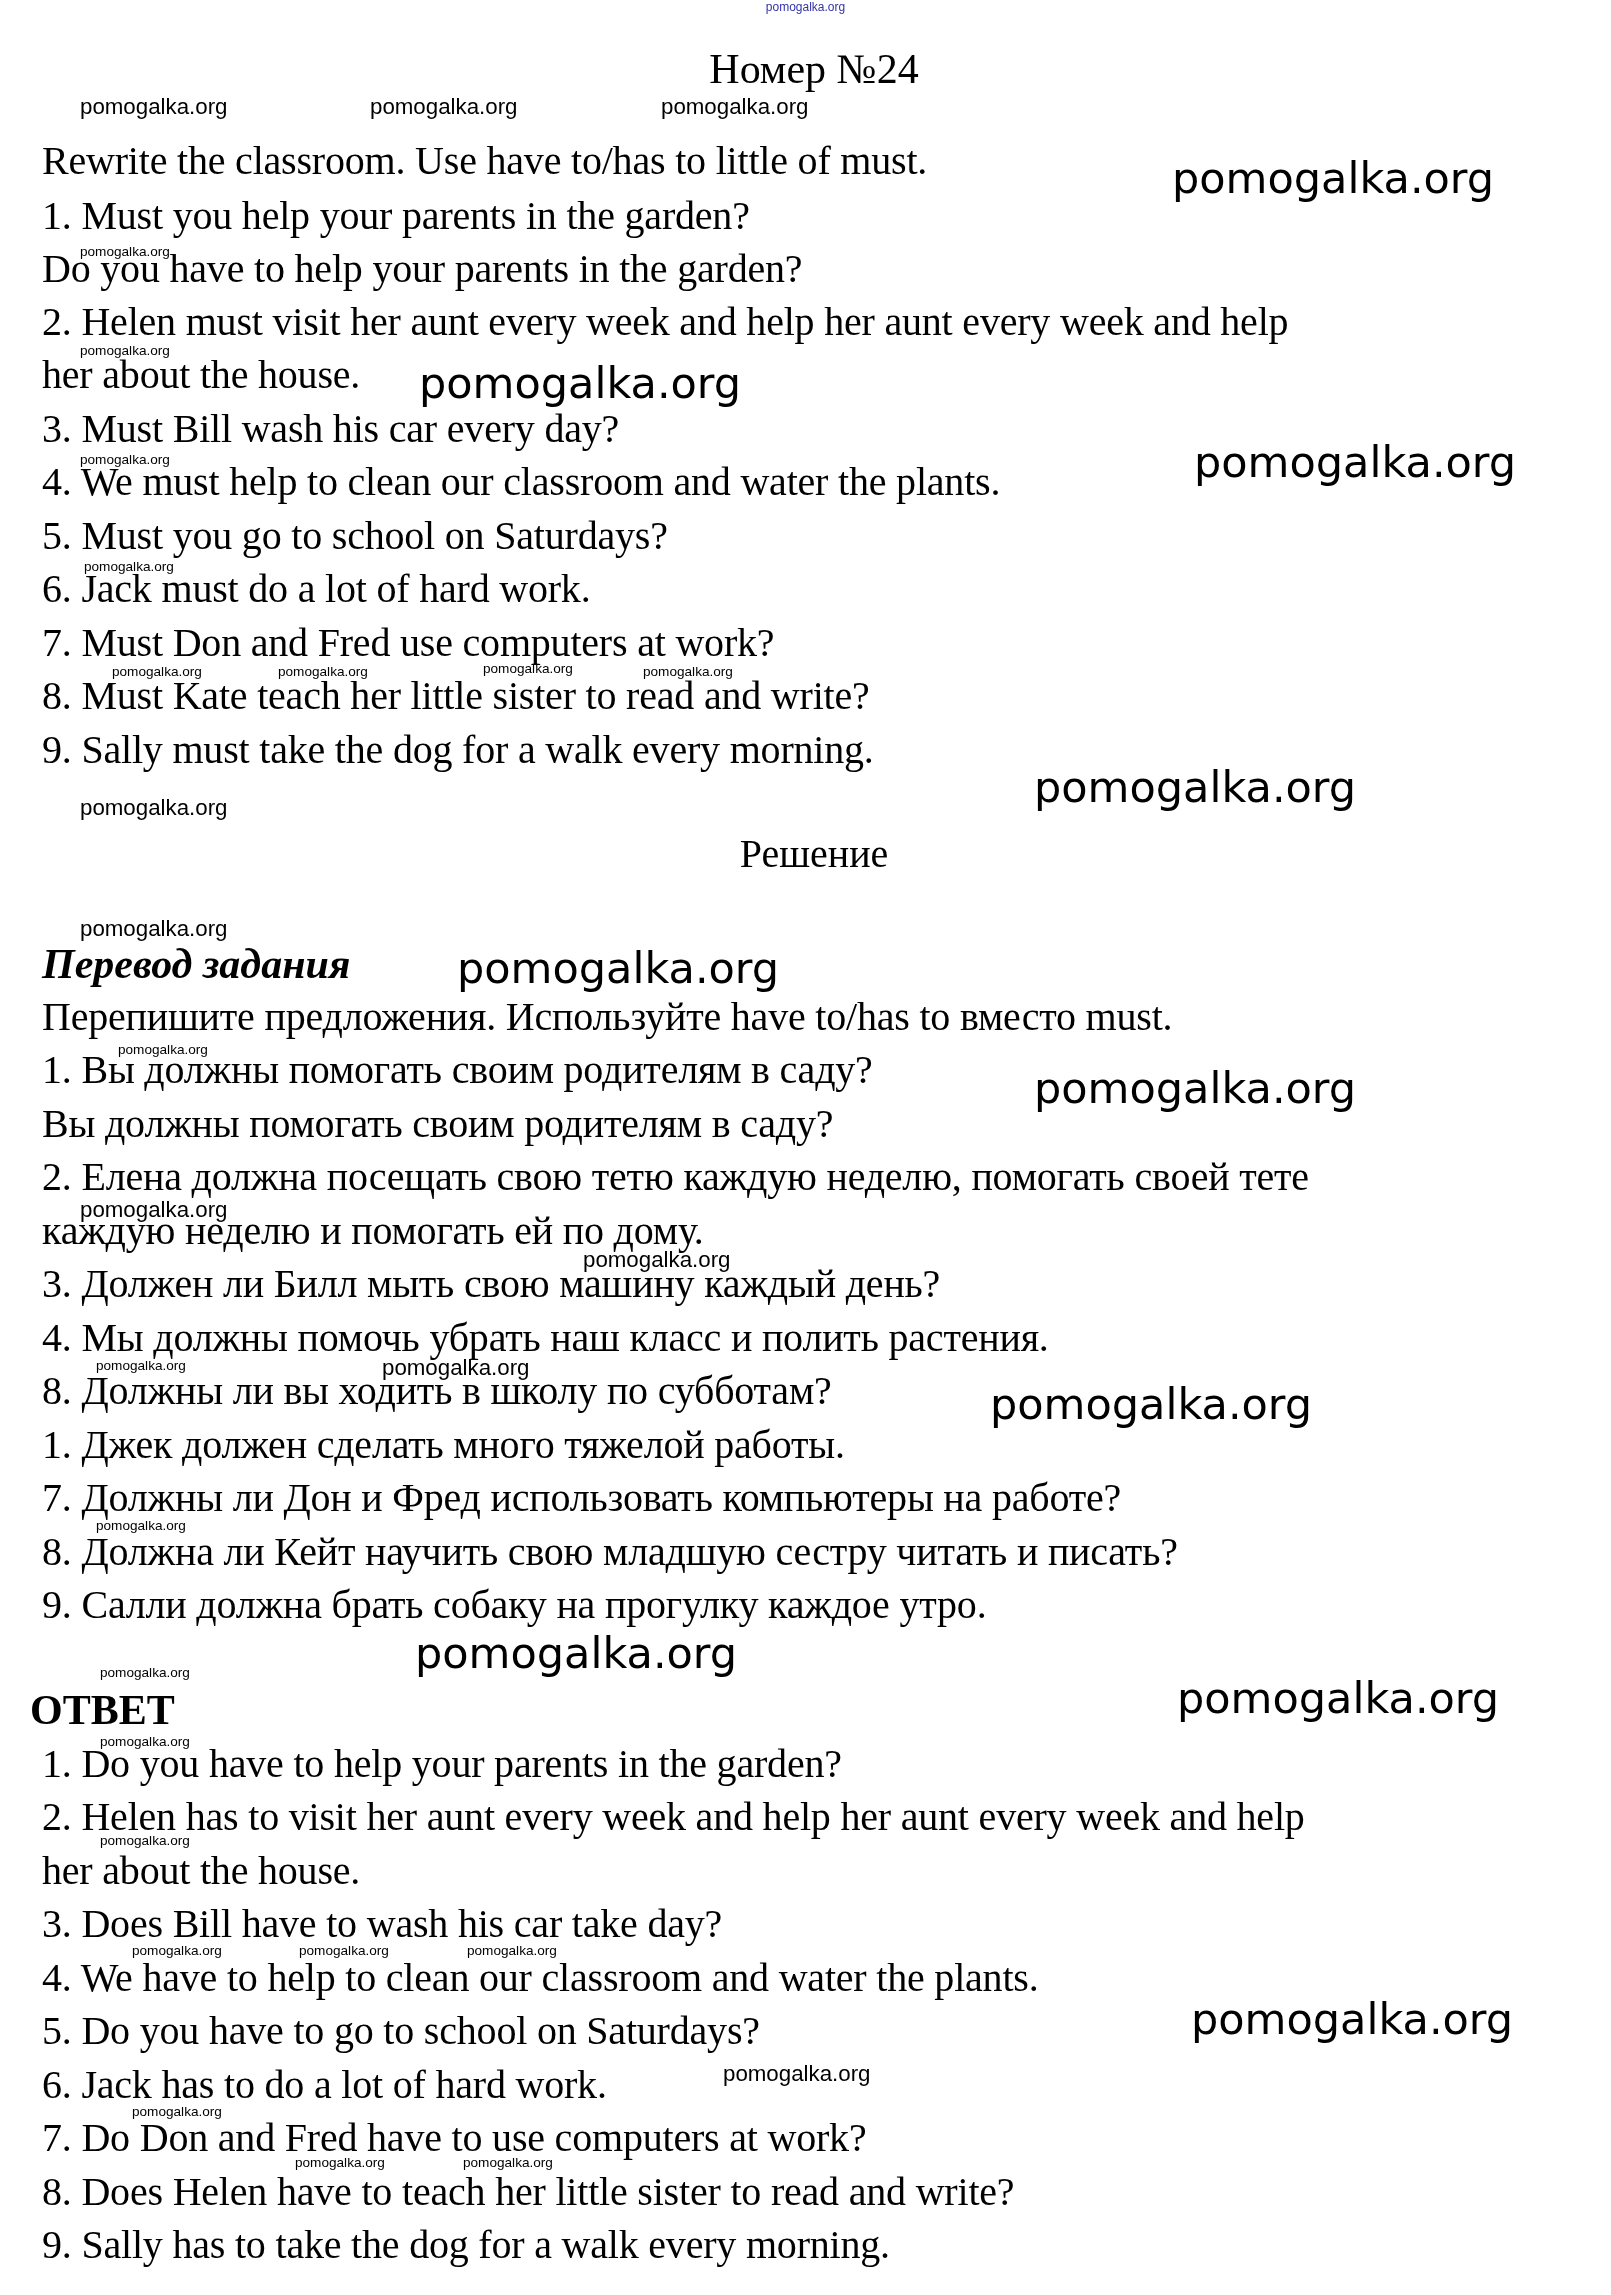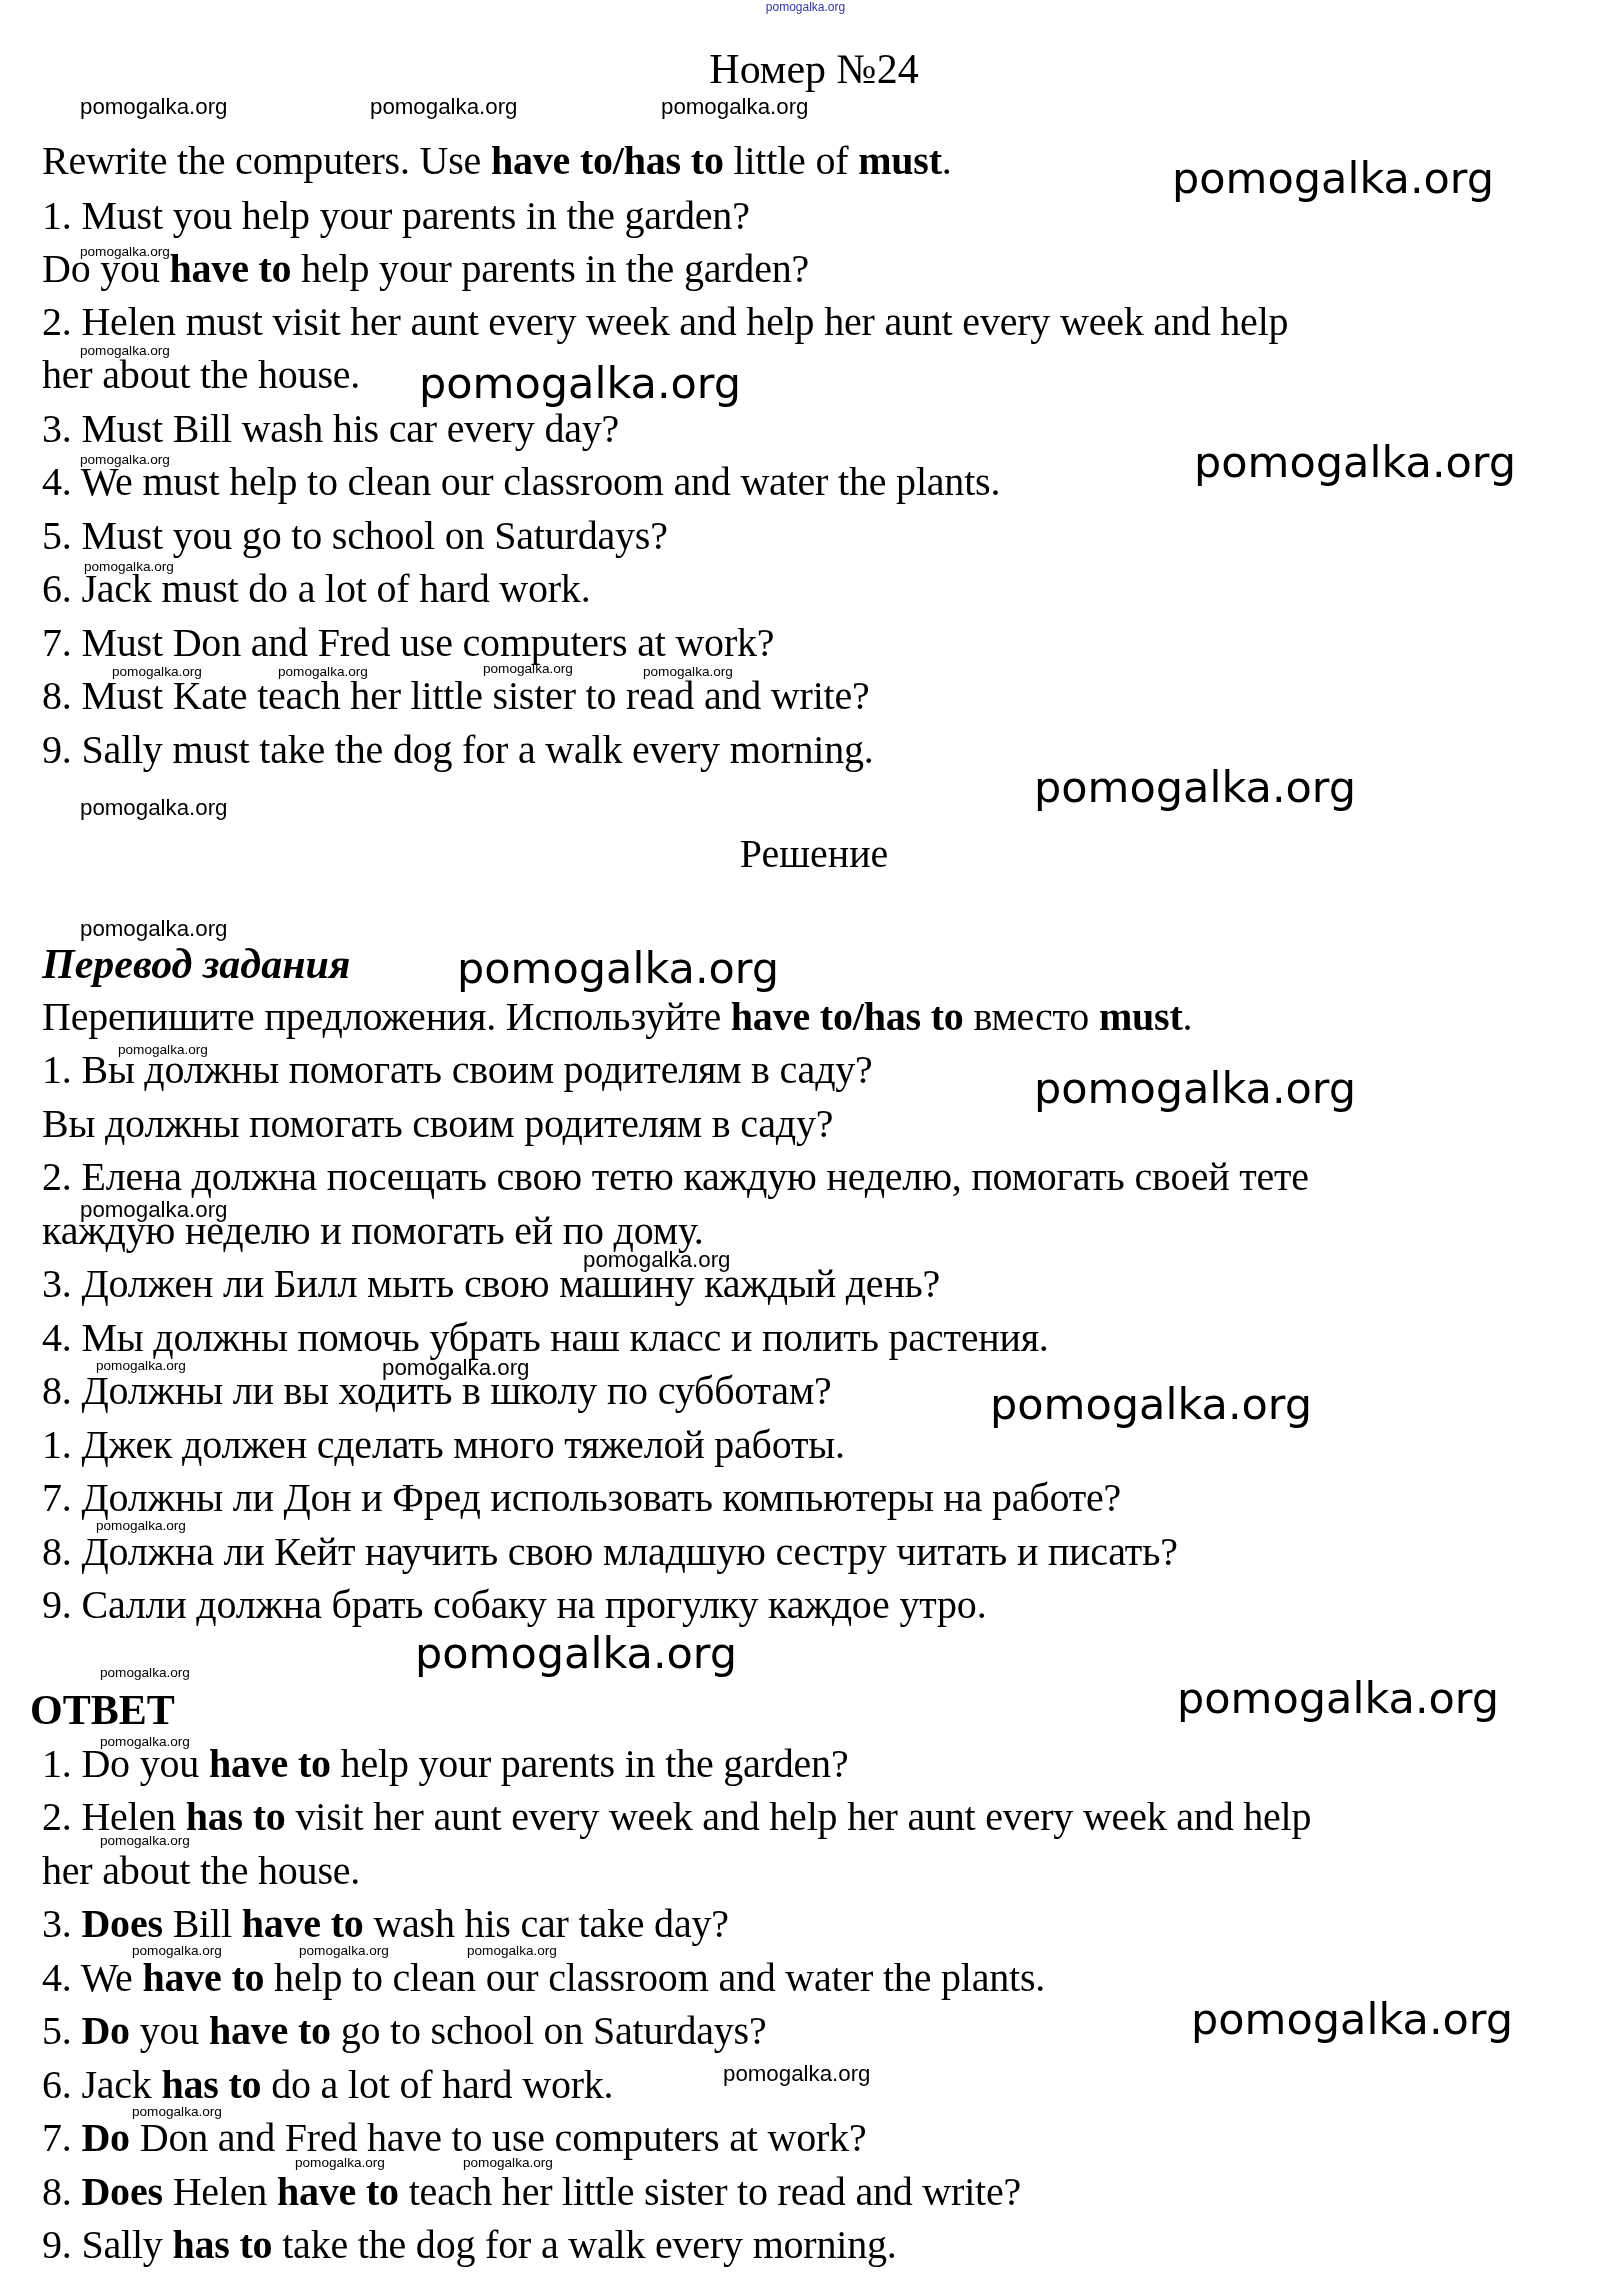--- a/index.html
+++ b/index.html
@@ -1,38 +1,38 @@
 <!DOCTYPE html>
 <html style="font-size:12.8px"><head>
 <meta charset="utf-8">
 <style>
   html, body { margin: 0; padding: 0; background: #ffffff; }
   body { width: 1611px; height: 2295px; position: relative; overflow: hidden; font-family: "Liberation Serif", serif; color: #000; }
   .top-wm { position: absolute; top: 0; left: 0; width: 1611px; text-align: center; font-family: "Liberation Sans", sans-serif; font-size: 12px; color: #3333aa; }
   .title { position: absolute; top: 45px; left: 0; width: 1628px; text-align: center; font-size: 42px; }
   .line { position: absolute; left: 42px; font-size: 40px; white-space: nowrap; letter-spacing: -0.2px; }
-  .line b { font-weight: bold; margin-top: 42px; }
+  .line b { font-weight: normal; margin-top: 42px; }
   .wm-s { position: absolute; font-family: "Liberation Sans", sans-serif; font-size: 13.6px; white-space: nowrap; }
   .wm-m { position: absolute; font-family: "Liberation Sans", sans-serif; font-size: 22.3px; white-space: nowrap; }
   .wm-l { position: absolute; font-family: "DejaVu Sans", sans-serif; font-size: 43px; white-space: nowrap; }
   .center { position: absolute; left: 0; width: 1628px; text-align: center; font-size: 40px; }
   .italic-head { position: absolute; left: 42px; font-size: 42px; font-weight: bold; font-style: italic; }
   .answer-head { position: absolute; left: 30px; font-size: 42px; font-weight: bold; }
 </style>
 </head>
 <body>
 
 <div class="top-wm">pomogalka.org</div>
 <div class="title">Номер №24</div>
 
 <div class="wm-m" style="top:94px;left:80px">pomogalka.org</div>
 <div class="wm-m" style="top:94px;left:370px">pomogalka.org</div>
 <div class="wm-m" style="top:94px;left:661px">pomogalka.org</div>
 
-<div class="line" style="top:137px"><span>Rewrite the computers. Use </span><b>have to/has to</b><span> little of </span><b>must</b><span>.</span></div>
+<div class="line" style="top:137px"><span>Rewrite the classroom. Use </span><b>have to/has to</b><span> little of </span><b>must</b><span>.</span></div>
 <div class="wm-l" style="top:153px;left:1172px">pomogalka.org</div>
 <div class="line" style="top:192px">1. Must you help your parents in the garden?</div>
 <div class="wm-s" style="top:244px;left:80px">pomogalka.org</div>
 <div class="line" style="top:245px"><span>Do you </span><b>have to</b><span> help your parents in the garden?</span></div>
 <div class="line" style="top:298px">2. Helen must visit her aunt every week and help her aunt every week and help</div>
 <div class="wm-s" style="top:343px;left:80px">pomogalka.org</div>
 <div class="line" style="top:351px">her about the house.</div>
 <div class="wm-l" style="top:358px;left:419px">pomogalka.org</div>
 <div class="line" style="top:405px">3. Must Bill wash his car every day?</div>
 <div class="wm-s" style="top:452px;left:80px">pomogalka.org</div>

